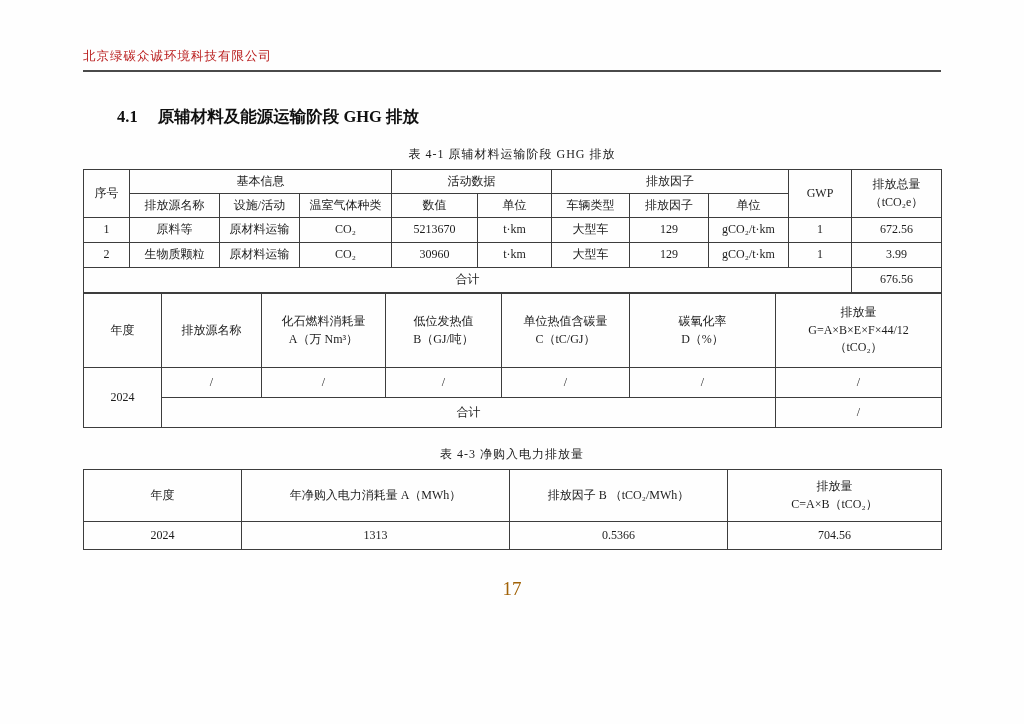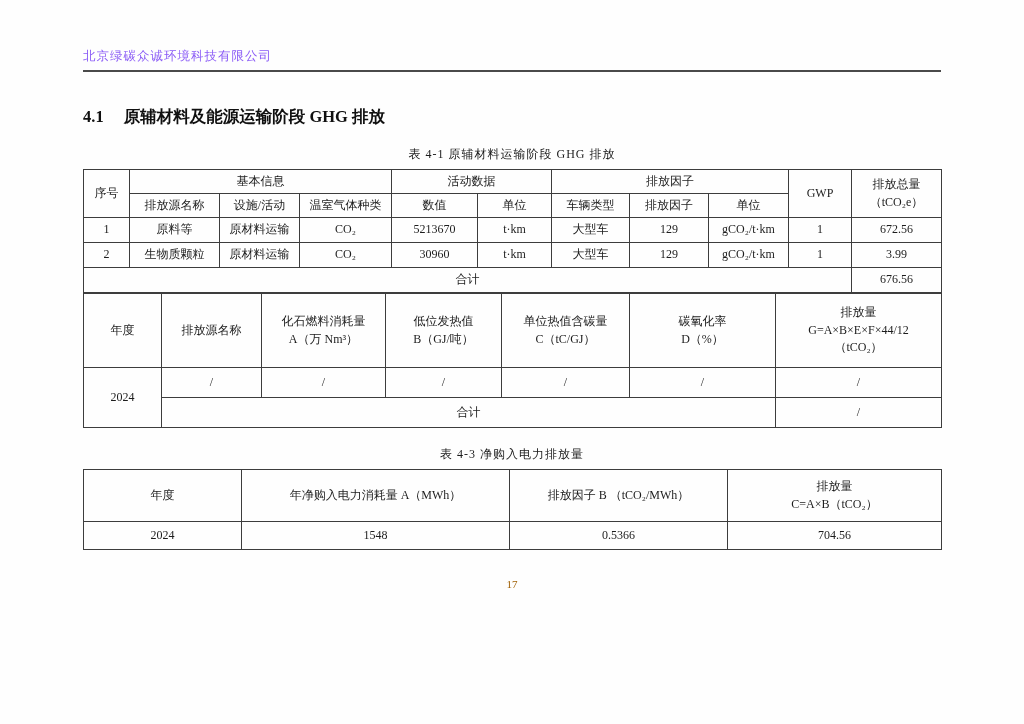--- a/index.html
+++ b/index.html
@@ -18,32 +18,32 @@
 
   
   .doc-header {
     display: flex;
     justify-content: space-between;
     align-items: flex-end;
     padding-top: 48px;
     padding-bottom: 5px;
     border-bottom: 2px solid #4a4a4a;
     font-size: 12.5px;
-    color: #8b5cf6;
+    color: #b91c1c;
     letter-spacing: 1px;
   }
 
   
   .section-heading {
     margin-top: 34px;
     font-size: 16.5px;
     font-weight: bold;
     color: #101010;
   }
-  .section-heading .sec-num { margin-right: 16px; }
+  .section-heading .sec-num { margin-right: 16px; margin-left: 34px; }
 
   
   .table-caption {
     text-align: center;
     font-size: 12px;
     color: #1a1a1a;
     margin-top: 18px;
     margin-bottom: 6px;
     letter-spacing: 1px;
   }
@@ -69,21 +69,21 @@
   #table-4-1 th { height: 24px; text-align: center; }
   #table-4-1 td { height: 25px; }
   #table-4-2 .hdr-row th { height: 74px; }
   #table-4-2 td { height: 30px; }
   #table-4-3 .hdr-row th { height: 52px; }
   #table-4-3 td { height: 28px; }
 
   
   .page-footer {
     text-align: center;
-    font-size: 11px;
+    font-size: 19px;
     color: #a16207;
     margin-top: 28px;
   }
 </style>
 </head>
 <body>
 
 <div class="page">
   <div class="content">
 
@@ -221,21 +221,21 @@
       <tbody>
           <tr class="hdr-row">
         <th>年度</th>
         <th>年净购入电力消耗量 A（MWh）</th>
         <th>排放因子 B （tCO₂/MWh）</th>
         <th class="multiline">排放量
 C=A×B（tCO₂）</th>
       </tr>
       <tr>
         <td>2024</td>
-        <td>1548</td>
+        <td>1313</td>
         <td>0.5366</td>
         <td>704.56</td>
       </tr>
     </tbody>
       </table>
 
     <div class="page-footer">17</div>
 
   </div>
 </div>

